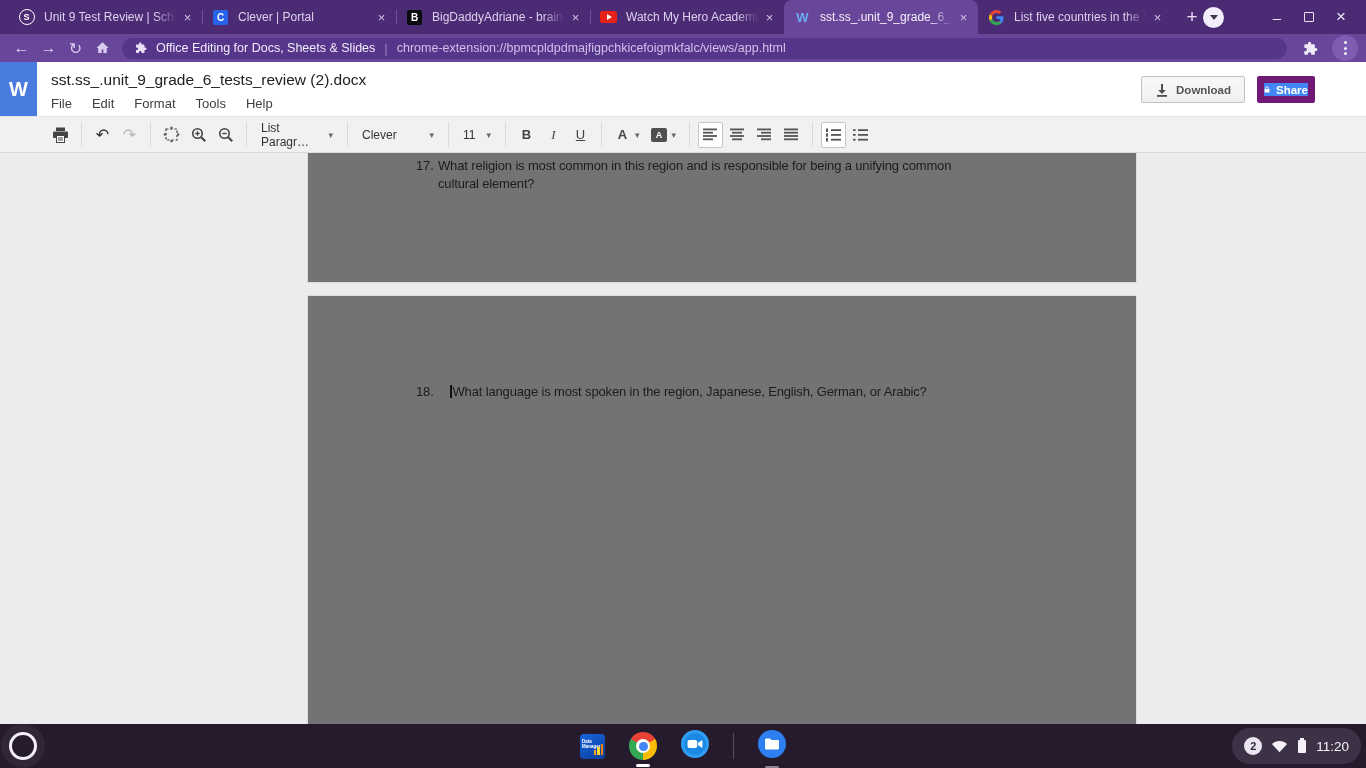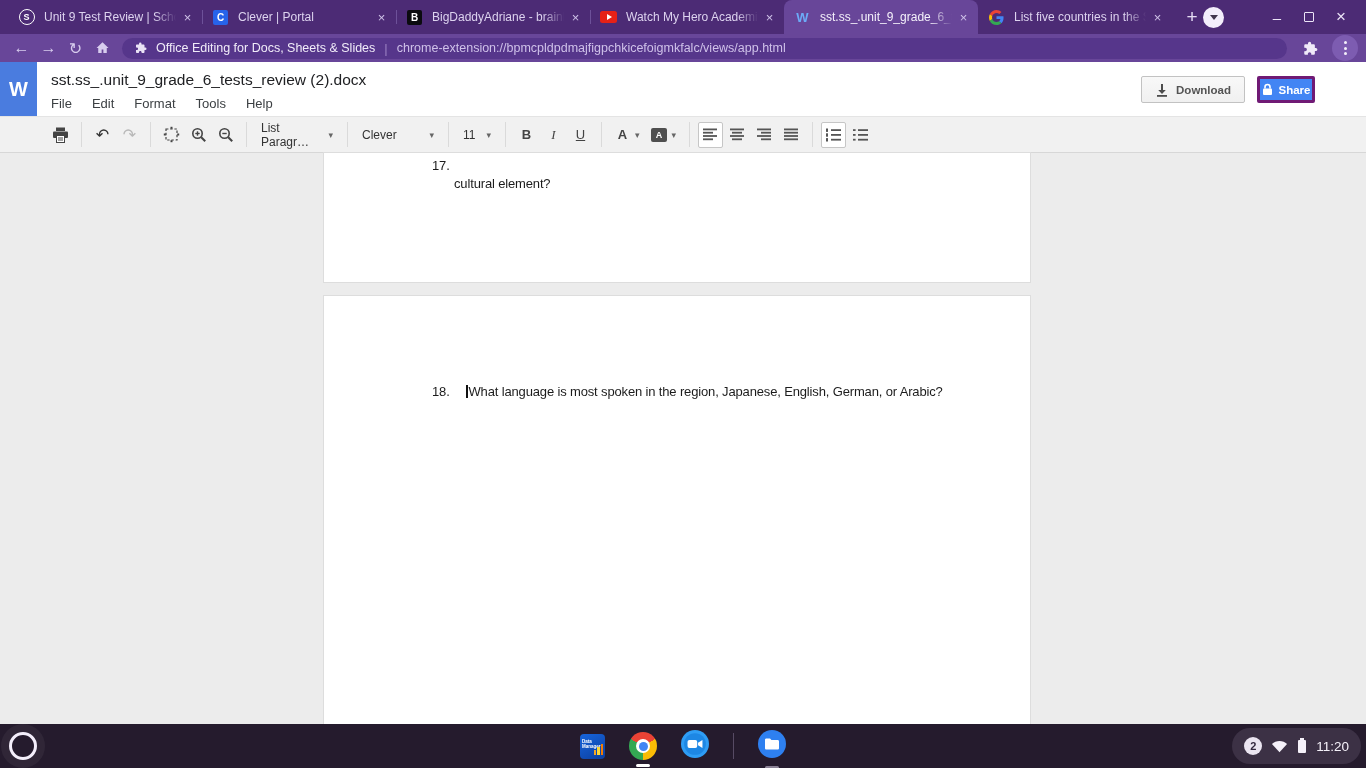--- a/index.html
+++ b/index.html
@@ -41,38 +41,38 @@
   .nav-right { display:flex; align-items:center; gap:8px; flex:none; }
   .menu-dot-wrap { width:26px; height:26px; border-radius:50%; background:#7d5cb1; display:flex; flex-direction:column; align-items:center; justify-content:center; gap:2.5px; }
   .dot { width:3px; height:3px; border-radius:50%; background:#f4f0fa; }
 
   
   .app-header { position:absolute; top:62px; left:0; width:1366px; height:54px; background:#fff; }
   .word-logo { position:absolute; left:0; top:0; width:37px; height:54px; background:#4a7cdf; color:#fff; font-size:20px; font-weight:bold; display:flex; align-items:center; justify-content:center; }
   .doc-title { position:absolute; left:51px; top:9px; font-size:15.5px; color:#202124; }
   .menubar { position:absolute; left:51px; top:34px; display:flex; gap:20px; font-size:13px; color:#3c4043; }
   .btn-download { position:absolute; right:121px; top:14px; height:27px; padding:0 13px; display:flex; align-items:center; gap:7px; background:linear-gradient(#f8f8f8,#f0f0f0); border:1px solid #c2c2c2; border-radius:2px; font-size:11.5px; font-weight:bold; color:#545454; }
-  .btn-share { position:absolute; right:51px; top:14px; width:58px; height:27px; display:flex; align-items:center; justify-content:center; gap:6px; background:#4285f4; border:3px solid #701a75; border-radius:2px; color:#fff; font-size:11.5px; font-weight:bold; }
+  .btn-share { position:absolute; right:51px; top:14px; width:58px; height:27px; display:flex; align-items:center; justify-content:center; gap:6px; background:#4285f4; border:7px solid #701a75; border-radius:2px; color:#fff; font-size:11.5px; font-weight:bold; }
 
   
   .edit-toolbar { position:absolute; top:116px; left:0; width:1366px; height:37px; background:#f1f1f1; border-top:1px solid #e4e4e4; border-bottom:1px solid #d7d7d7; display:flex; align-items:center; padding-left:47px; }
   .tb-btn { min-width:25px; height:26px; display:flex; align-items:center; justify-content:center; color:#434343; border:1px solid transparent; border-radius:2px; margin:0 1px; }
   .tb-btn.selected { background:#fff; border:1px solid #c6c6c6; }
   .tb-sep { width:1px; height:25px; background:#dadada; margin:0 7px; flex:none; }
   .tb-dd { height:26px; display:flex; align-items:center; justify-content:space-between; padding:0 7px; font-size:12px; color:#333; }
   .dd-caret { font-size:9px; color:#666; margin-left:8px; }
   .tb-b { font-weight:bold; font-size:13px; }
   .tb-i { font-style:italic; font-size:13px; font-family:"Liberation Serif",serif; }
   .tb-u { text-decoration:underline; font-size:13px; }
   .color-a { position:relative; font-weight:bold; font-size:13px; line-height:12px; }
   .hl-box { width:16px; height:14px; border-radius:2px; background:#4f4f4f; color:#fff; font-size:9px; font-weight:bold; display:flex; align-items:center; justify-content:center; }
 
   
   .doc-area { position:absolute; top:153px; left:0; width:1366px; height:571px; background:#ececec; }
-  .page { position:absolute; left:324px; width:706px; background:#ffffff; box-shadow:0 0 0 1px #dddddd; }
+  .page { position:absolute; left:308px; width:828px; background:#737373; box-shadow:0 0 0 1px #dddddd; }
   .page1 { top:0; height:129px; }
   .page2 { top:143px; height:428px; }
   .question { position:absolute; display:flex; font-size:13px; line-height:18px; color:#1c1c1c; letter-spacing:-0.15px; }
   .q-num { width:22px; flex:none; }
   .q17 { left:108px; top:4px; width:540px; }
   .q18 { left:108px; top:87px; width:560px;gap:12px; }
   .caret-bar { display:inline-block; width:1.5px; height:13px; background:#111; vertical-align:-2px; margin-right:1px; }
 
   
   .shelf { position:absolute; left:0; bottom:0; width:1366px; height:44px; background:#251b2d; }
@@ -349,21 +349,21 @@
           <rect x="6" y="10.8" width="10" height="1.8" fill="#555"></rect>
         </svg>
     </span>
   </div>
 
   <div class="doc-area">
     <div class="page page1">
       <div class="question q17">
         <span class="q-num">17.</span>
         <span>
-          <br>
+          <span>What religion is most common in this region and is responsible for being a unifying common</span><br>
           <span>cultural element?</span>
         </span>
       </div>
     </div>
     <div class="page page2">
       <div class="question q18">
         <span class="q-num">18.</span>
         <span><span class="caret-bar"></span><span>What language is most spoken in the region, Japanese, English, German, or Arabic?</span></span>
       </div>
     </div>

